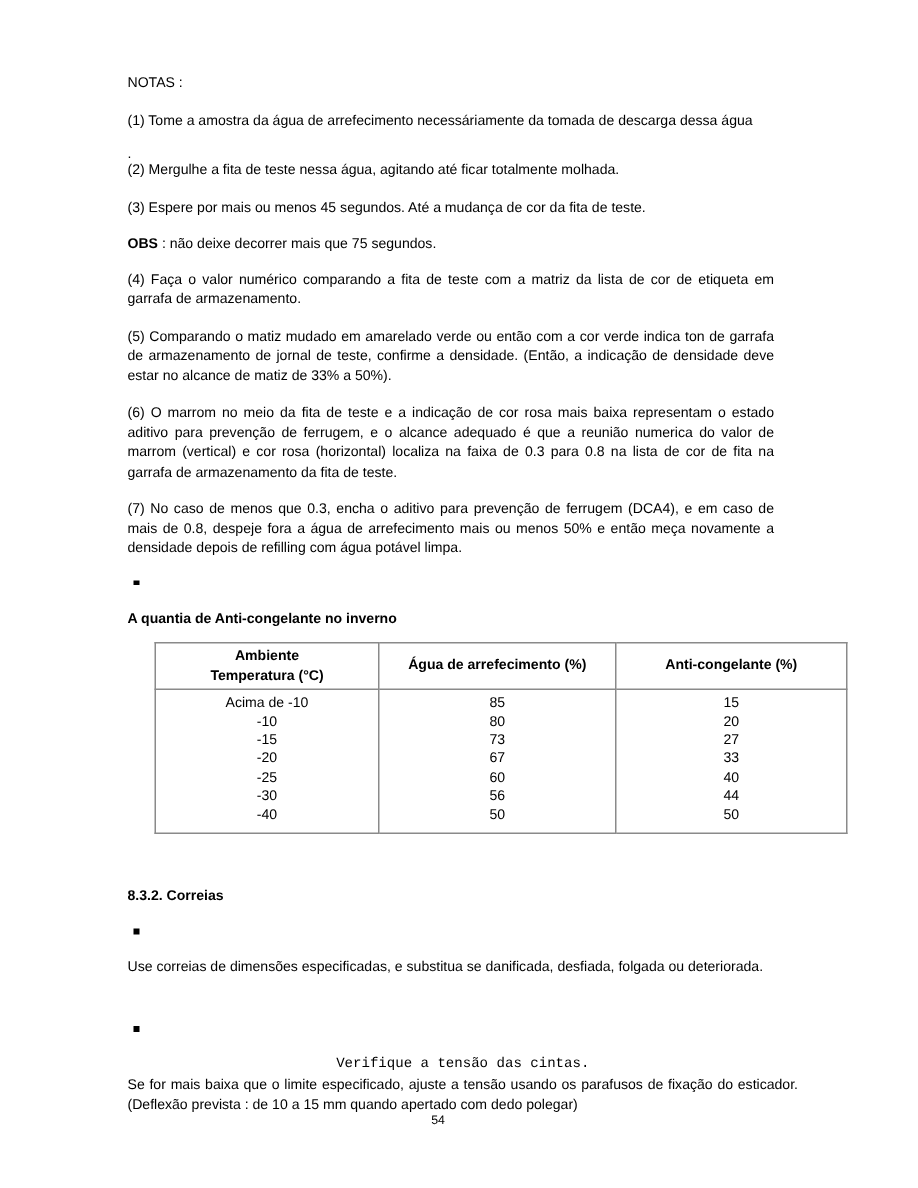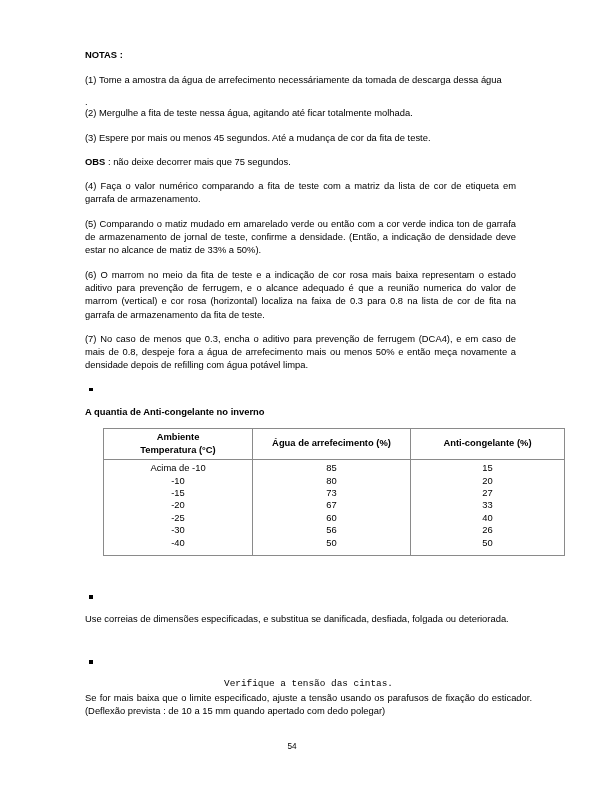--- a/index.html
+++ b/index.html
@@ -25,21 +25,21 @@
   }
   .content {
     position: absolute;
     left: 85px;
     top: 48px;
     width: 447px;
   }
 
   .heading {
     font-size: 9.4px;
-    font-weight: bold;
+    font-weight: normal;
     line-height: 13px;
     margin: 0 0 12px 0;
   }
 
   .para {
     font-size: 9.4px;
     line-height: 13.3px;
     text-align: justify;
     margin: 0 16px 11px 0;
   }
@@ -208,30 +208,31 @@
                 <div>60</div>
                 <div>56</div>
                 <div>50</div>
               </td>
             <td class="cellgroup col-c">
                 <div>15</div>
                 <div>20</div>
                 <div>27</div>
                 <div>33</div>
                 <div>40</div>
-                <div>26</div>
+                <div>44</div>
                 <div>50</div>
               </td>
           </tr>
         </tbody>
       </table>
     </div>
 
     <div class="spacer-lg"></div>
 
+    <p class="section-heading">8.3.2. Correias</p>
 
     <div class="bullet-row">
       <span class="bullet-mark"></span>
       <span class="bullet-text">Use correias de dimensões especificadas, e substitua se danificada, desfiada, folgada ou deteriorada.</span>
     </div>
 
     <div class="spacer-md"></div>
 
     <div class="bullet-row">
       <span class="bullet-mark"></span>

